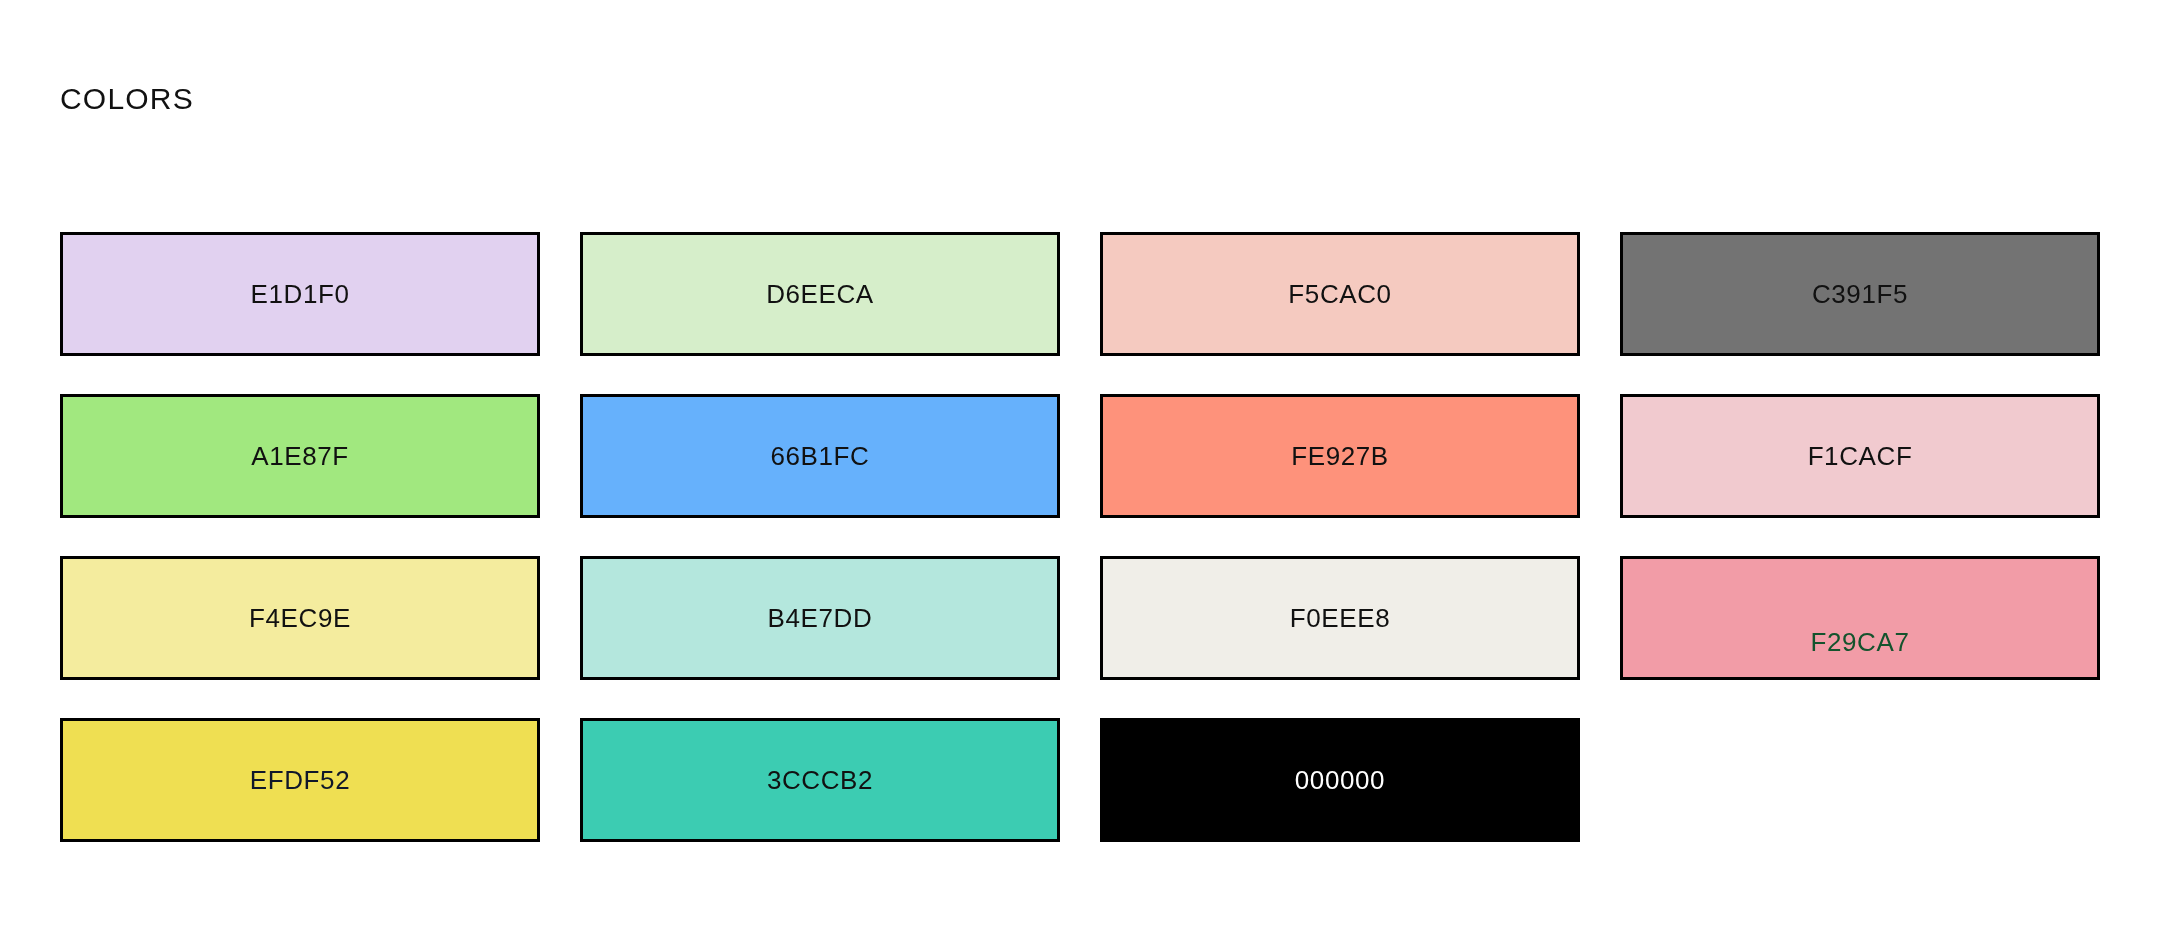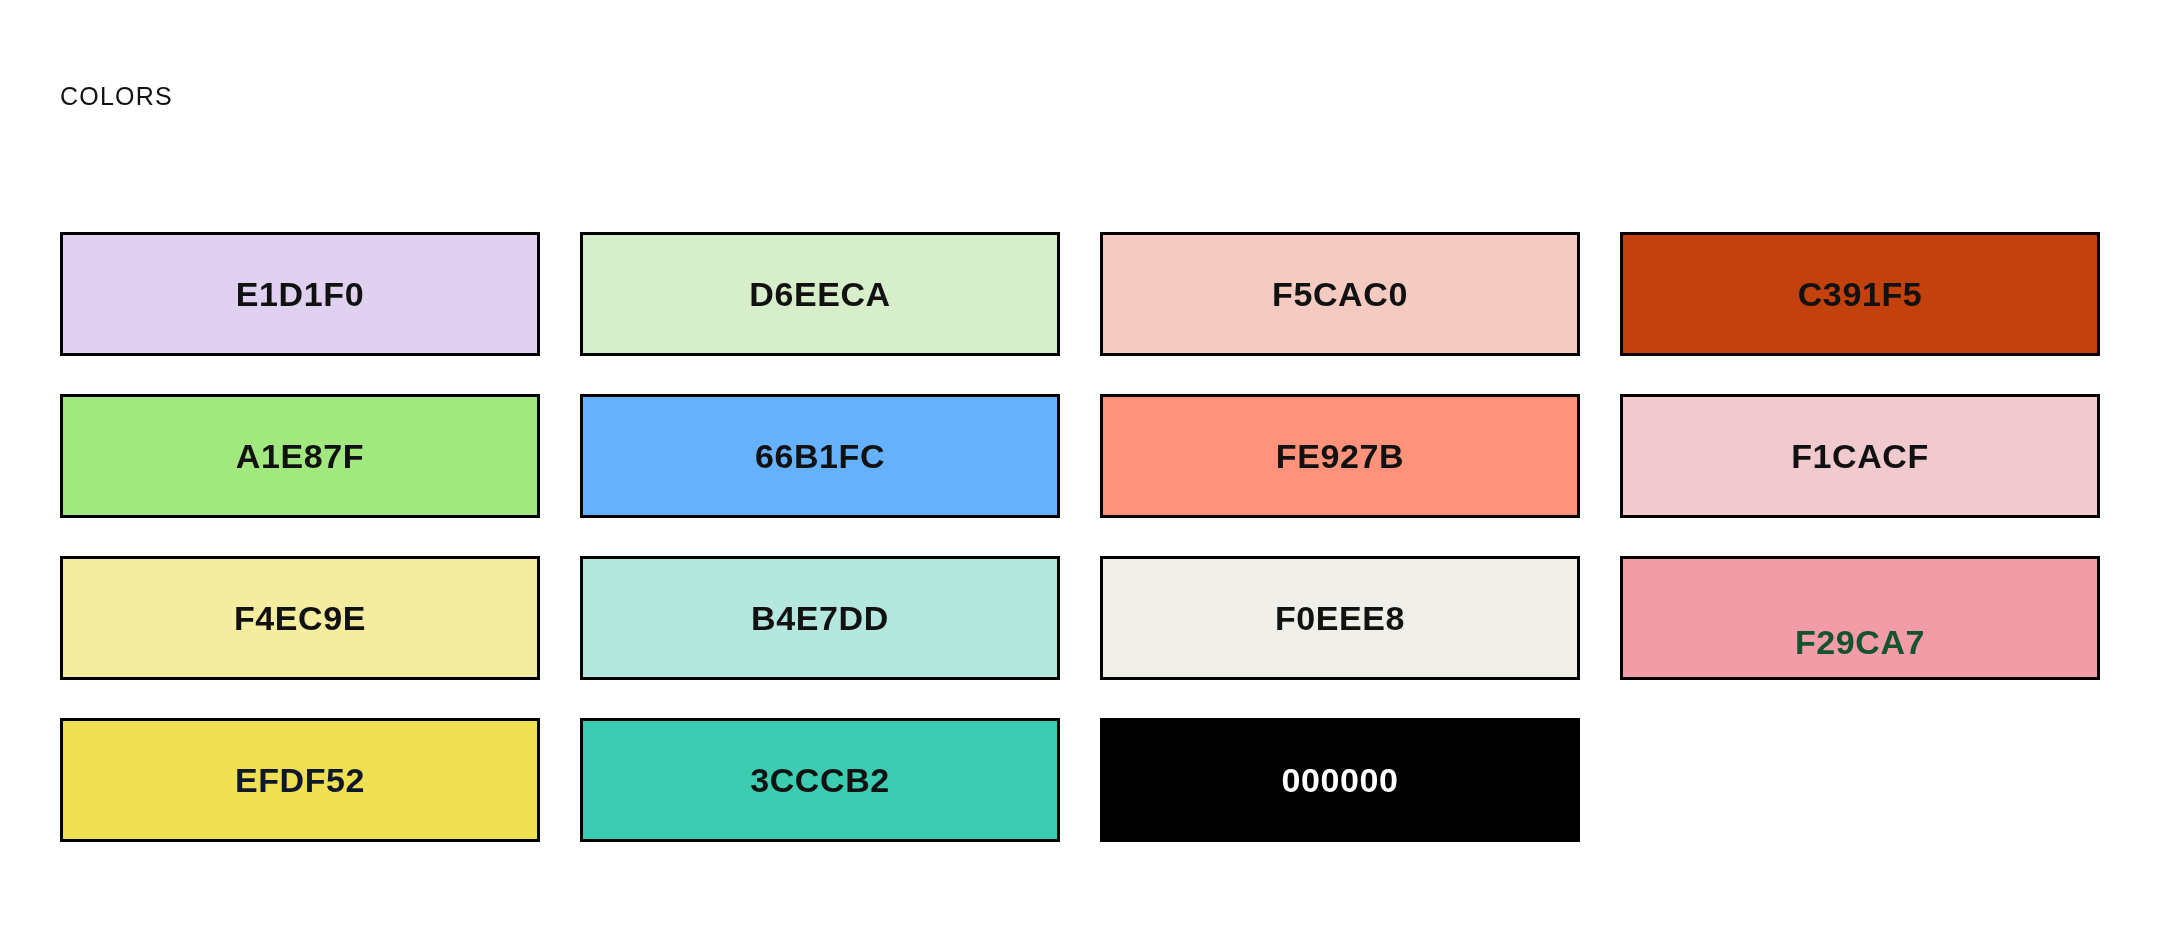--- a/index.html
+++ b/index.html
@@ -21,21 +21,21 @@
     width: 2160px;
     height: 942px;
     background: #FFFFFF;
     box-sizing: border-box;
   }
 
   .section-title {
     position: absolute;
     left: 60px;
     top: 84px;
-    font-size: 25px;
+    font-size: 30px;
     font-weight: 400;
     letter-spacing: 1.2px;
     color: #111111;
     line-height: 1;
     white-space: nowrap;
   }
 
   .swatch-grid {
     position: absolute;
     left: 60px;
@@ -52,22 +52,22 @@
     position: relative;
     box-sizing: border-box;
     border: 3px solid #000000;
     display: flex;
     align-items: center;
     justify-content: center;
     overflow: hidden;
   }
 
   .swatch-label {
-    font-size: 34px;
-    font-weight: 700;
+    font-size: 26px;
+    font-weight: 400;
     letter-spacing: 0.6px;
     line-height: 1;
     color: #111111;
     user-select: none;
     white-space: nowrap;
   }
 
   .swatch.is-dark .swatch-label {
     color: #FFFFFF;
   }
@@ -82,21 +82,21 @@
   <div class="swatch-grid">
       <div class="swatch" style="background: rgb(225, 209, 240); border-color: rgb(0, 0, 0);">
         <span class="swatch-label" style="color: rgb(17, 17, 17);">E1D1F0</span>
       </div>
       <div class="swatch" style="background: rgb(214, 238, 202); border-color: rgb(0, 0, 0);">
         <span class="swatch-label" style="color: rgb(17, 17, 17);">D6EECA</span>
       </div>
       <div class="swatch" style="background: rgb(245, 202, 192); border-color: rgb(0, 0, 0);">
         <span class="swatch-label" style="color: rgb(17, 17, 17);">F5CAC0</span>
       </div>
-      <div class="swatch" style="background: #c2410c; border-color: rgb(0, 0, 0);">
+      <div class="swatch" style="background: #737373; border-color: rgb(0, 0, 0);">
         <span class="swatch-label" style="color: rgb(17, 17, 17);">C391F5</span>
       </div>
       <div class="swatch" style="background: rgb(161, 232, 127); border-color: rgb(0, 0, 0);">
         <span class="swatch-label" style="color: rgb(17, 17, 17);">A1E87F</span>
       </div>
       <div class="swatch" style="background: rgb(102, 177, 252); border-color: rgb(0, 0, 0);">
         <span class="swatch-label" style="color: rgb(17, 17, 17);">66B1FC</span>
       </div>
       <div class="swatch" style="background: rgb(254, 146, 123); border-color: rgb(0, 0, 0);">
         <span class="swatch-label" style="color: rgb(17, 17, 17);">FE927B</span>

